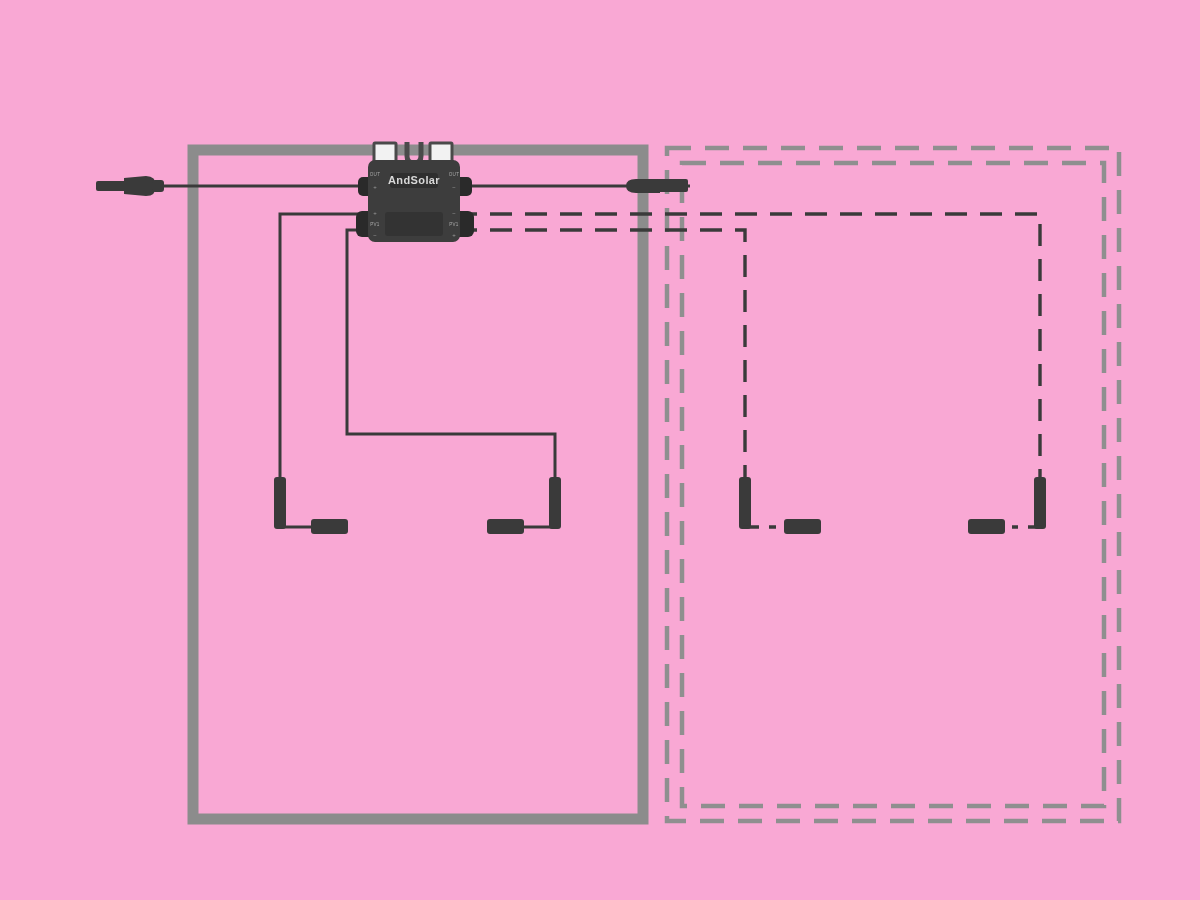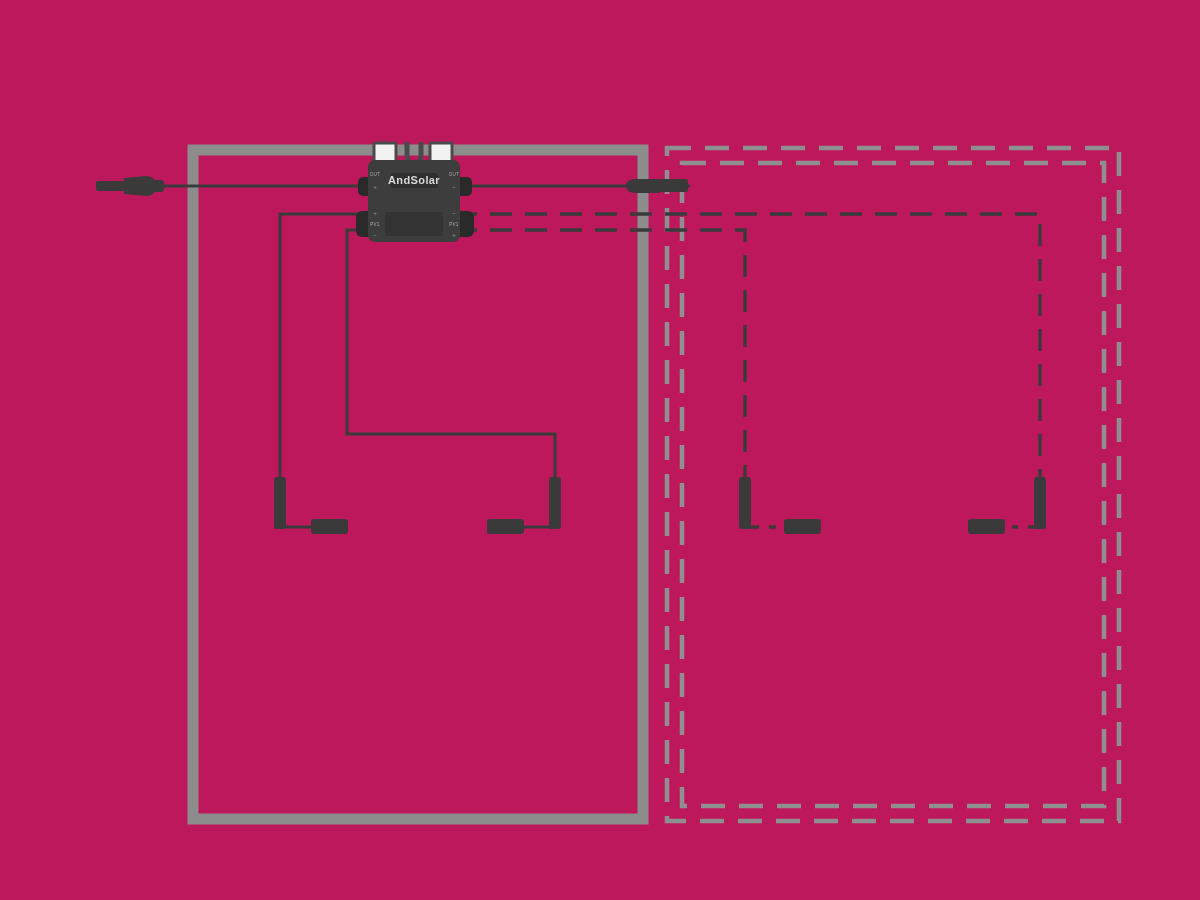--- a/index.html
+++ b/index.html
@@ -10,21 +10,21 @@
   body {
     width: 1200px;
     height: 900px;
     font-family: "Liberation Sans", sans-serif;
     overflow: hidden;
   }
   #stage {
     position: relative;
     width: 1200px;
     height: 900px;
-    background: #be185d;
+    background: #f9a8d4;
   }
   #diagram {
     position: absolute;
     left: 0;
     top: 0;
   }
   .device-label {
     font-family: "Liberation Sans", sans-serif;
     font-size: 11px;
     font-weight: bold;

